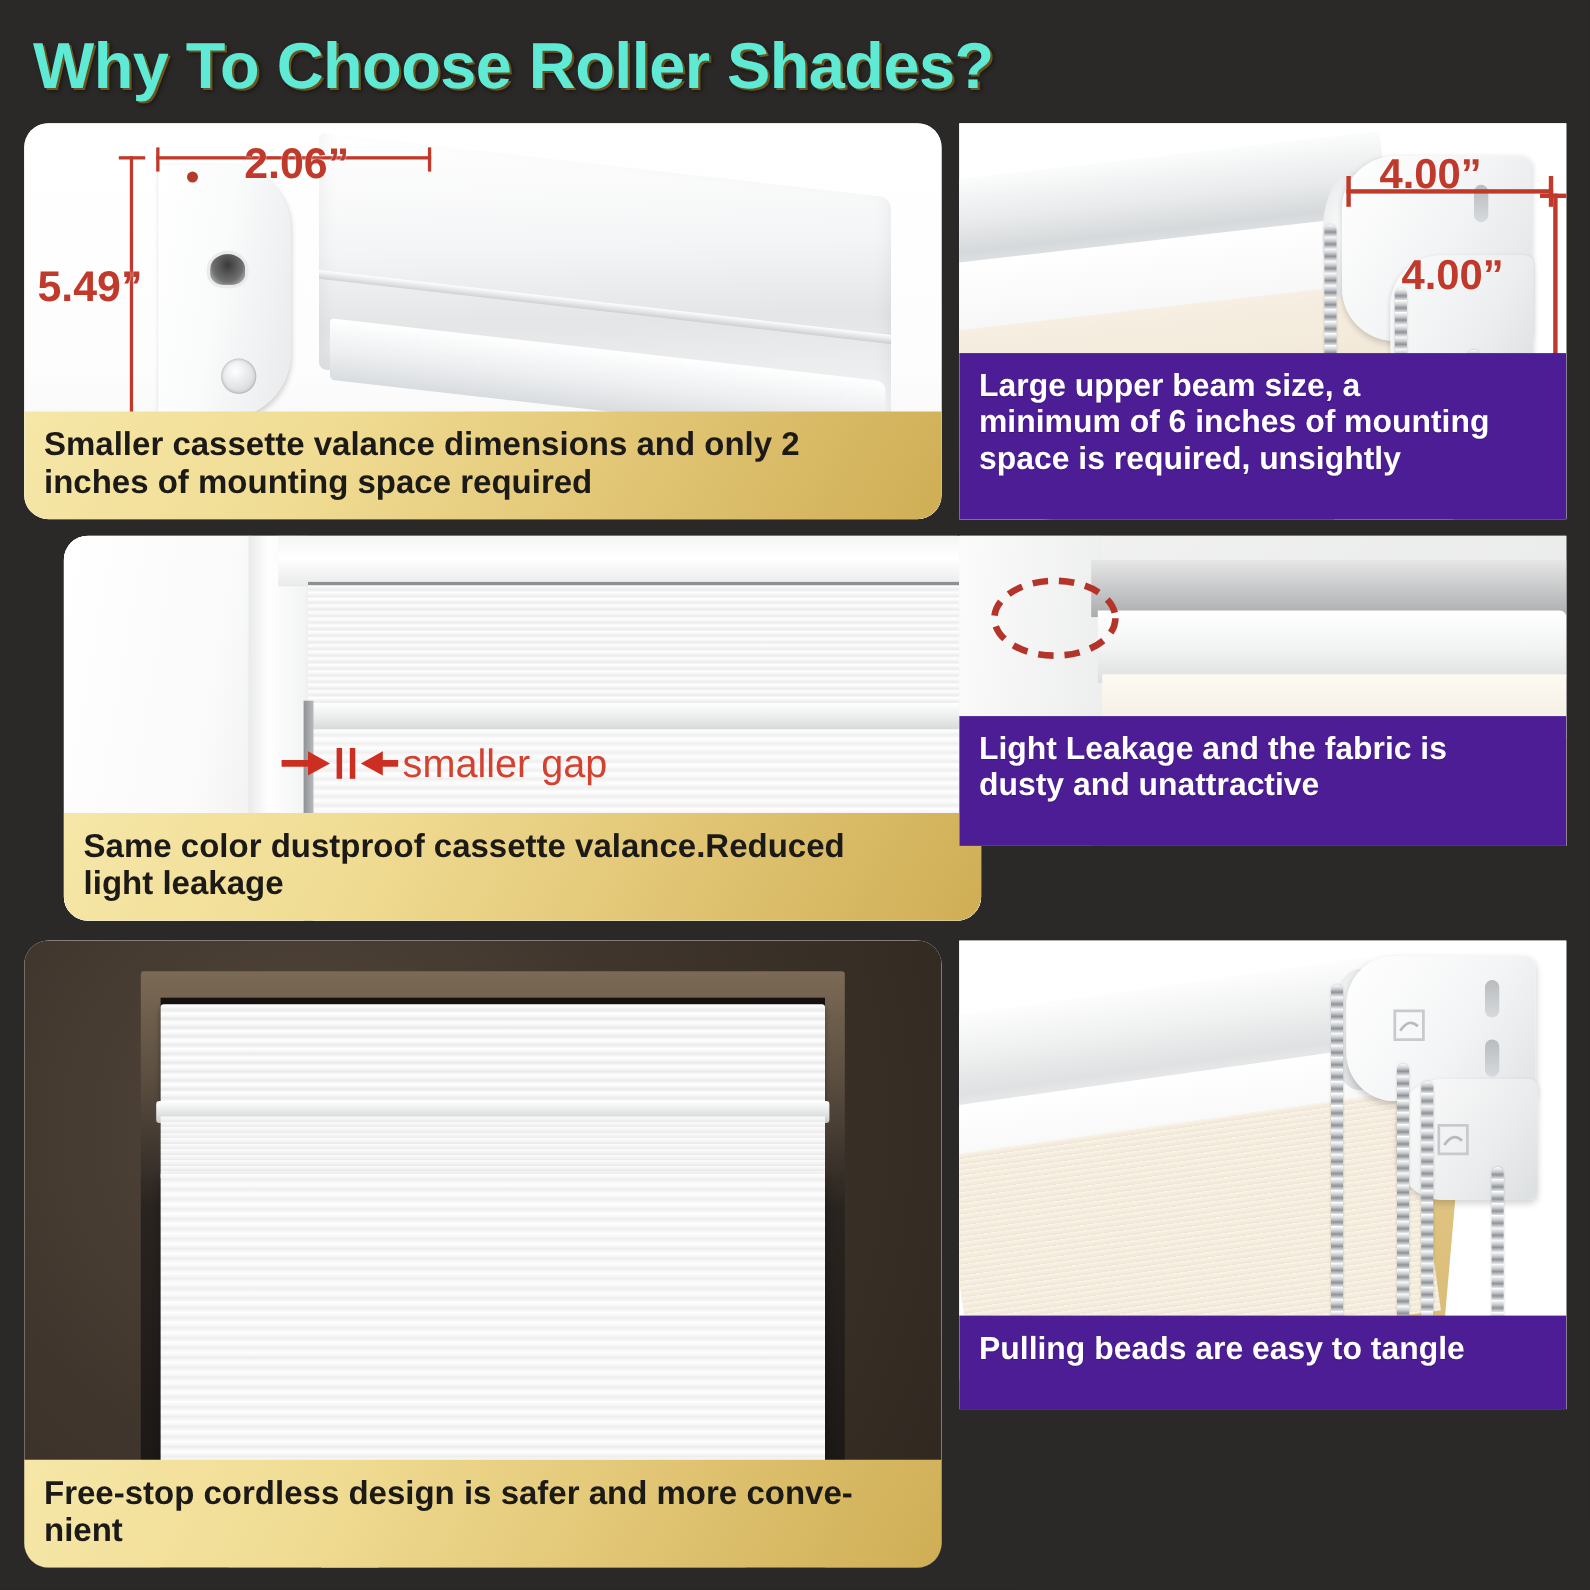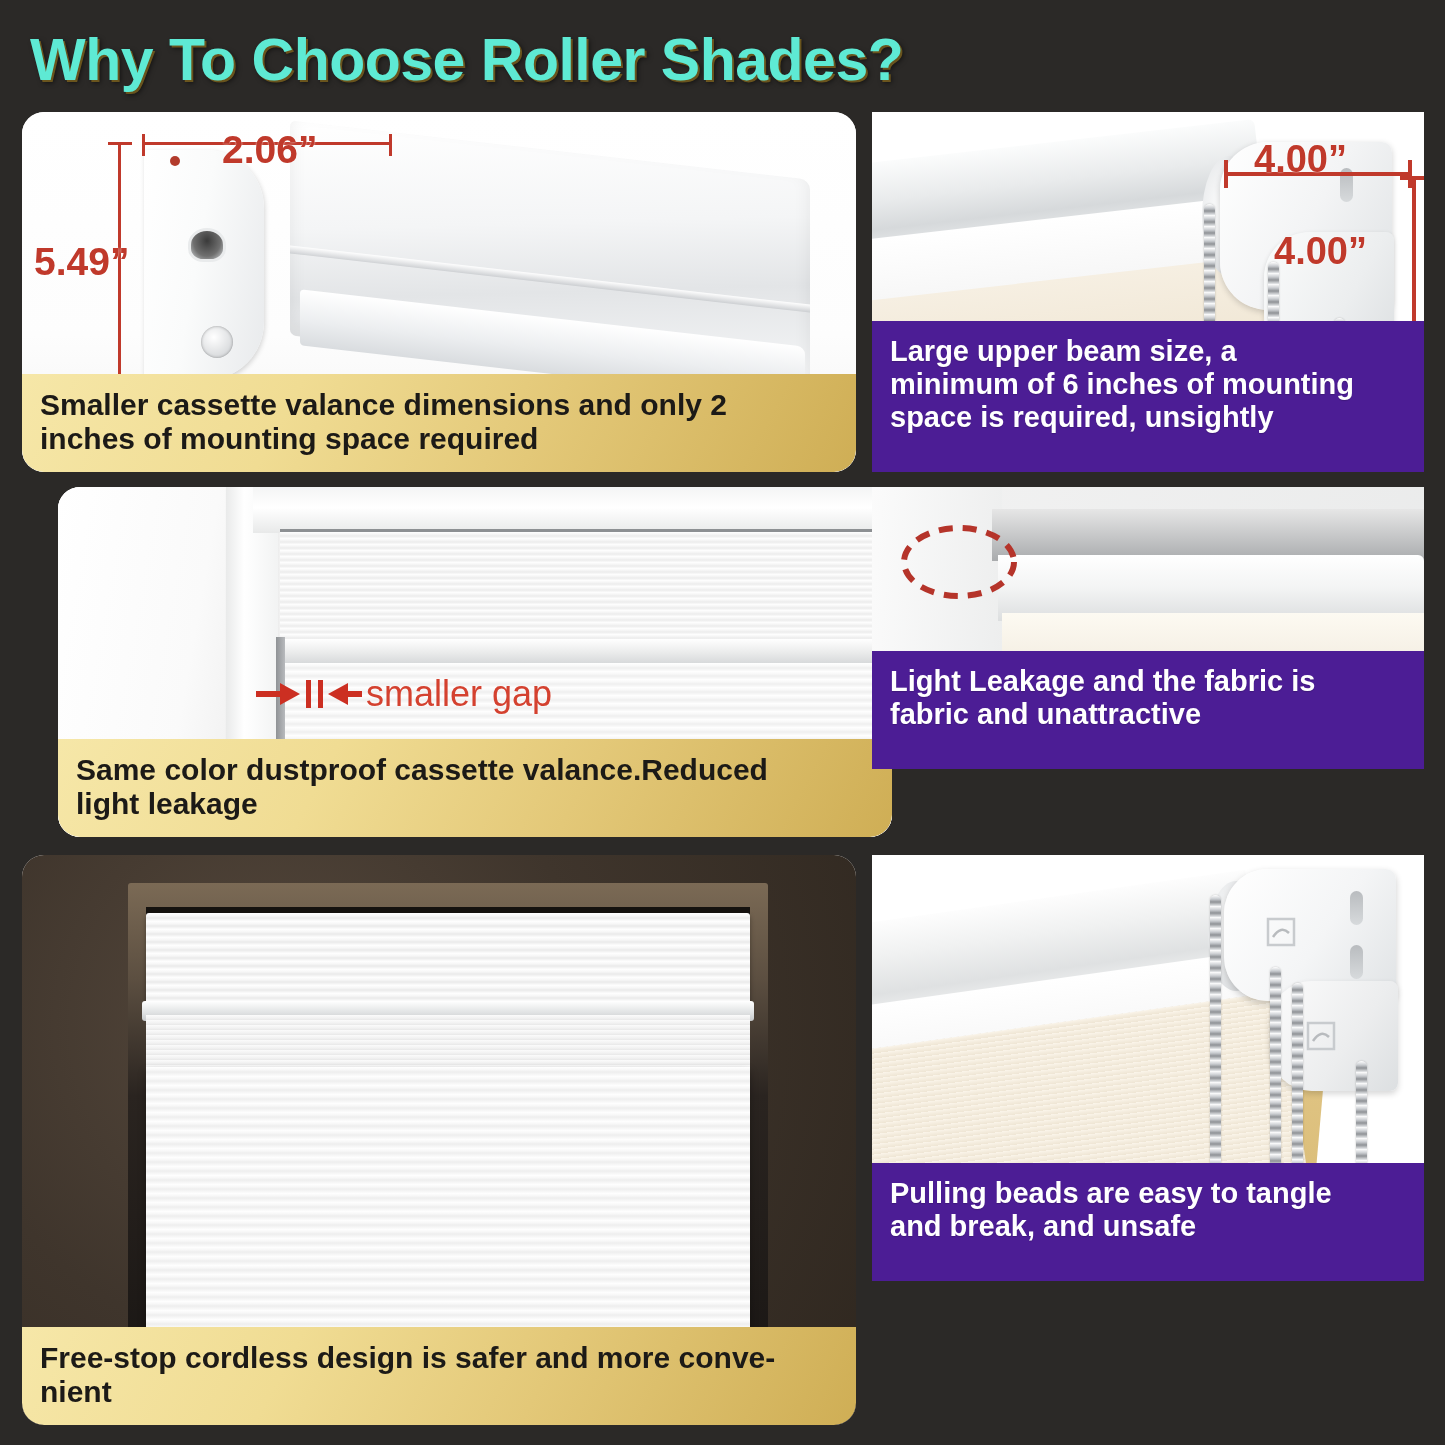--- a/index.html
+++ b/index.html
@@ -402,21 +402,21 @@
         <polygon points="48,17 26,5 26,29" fill="#cc2f22"></polygon>
         <rect x="56" y="2" width="6" height="30" fill="#cc2f22"></rect>
         <rect x="70" y="2" width="6" height="30" fill="#cc2f22"></rect>
         <polygon points="80,17 102,5 102,29" fill="#cc2f22"></polygon>
         <line x1="100" y1="17" x2="116" y2="17" stroke="#cc2f22" stroke-width="7"></line>
       </svg>
       <div class="annot-text" style="left:150px;top:184px;font-size:36px;">Large gap</div>
     </div>
     <div class="caption gray">
       <span class="cap-line">Light Leakage and the fabric is</span>
-      <span class="cap-line">fabric and unattractive</span>
+      <span class="cap-line">dusty and unattractive</span>
     </div>
   </div>
 
   <div class="panel pro p-r3c1">
     <div class="art">
       <div class="p5-bg"></div>
       <div class="p5-recess"></div>
       <div class="p5-inner-dark"></div>
       <div class="p5-glass">
         <div class="p5-sky"></div>
@@ -461,17 +461,16 @@
         </svg>
       </div>
       <div class="bead-chain" style="left:338px;top:40px;bottom:28px;"></div>
       <div class="bead-chain" style="left:398px;top:112px;bottom:28px;"></div>
       <div class="bead-chain" style="left:420px;top:128px;bottom:28px;"></div>
       <div class="bead-chain" style="left:484px;top:206px;bottom:28px;"></div>
       <div class="p6-foot"></div>
     </div>
     <div class="caption gray">
       <span class="cap-line">Pulling beads are easy to tangle</span>
-      <span class="cap-line">and break, and unsafe</span>
     </div>
   </div>
 
 </div>
 
 </body></html>

